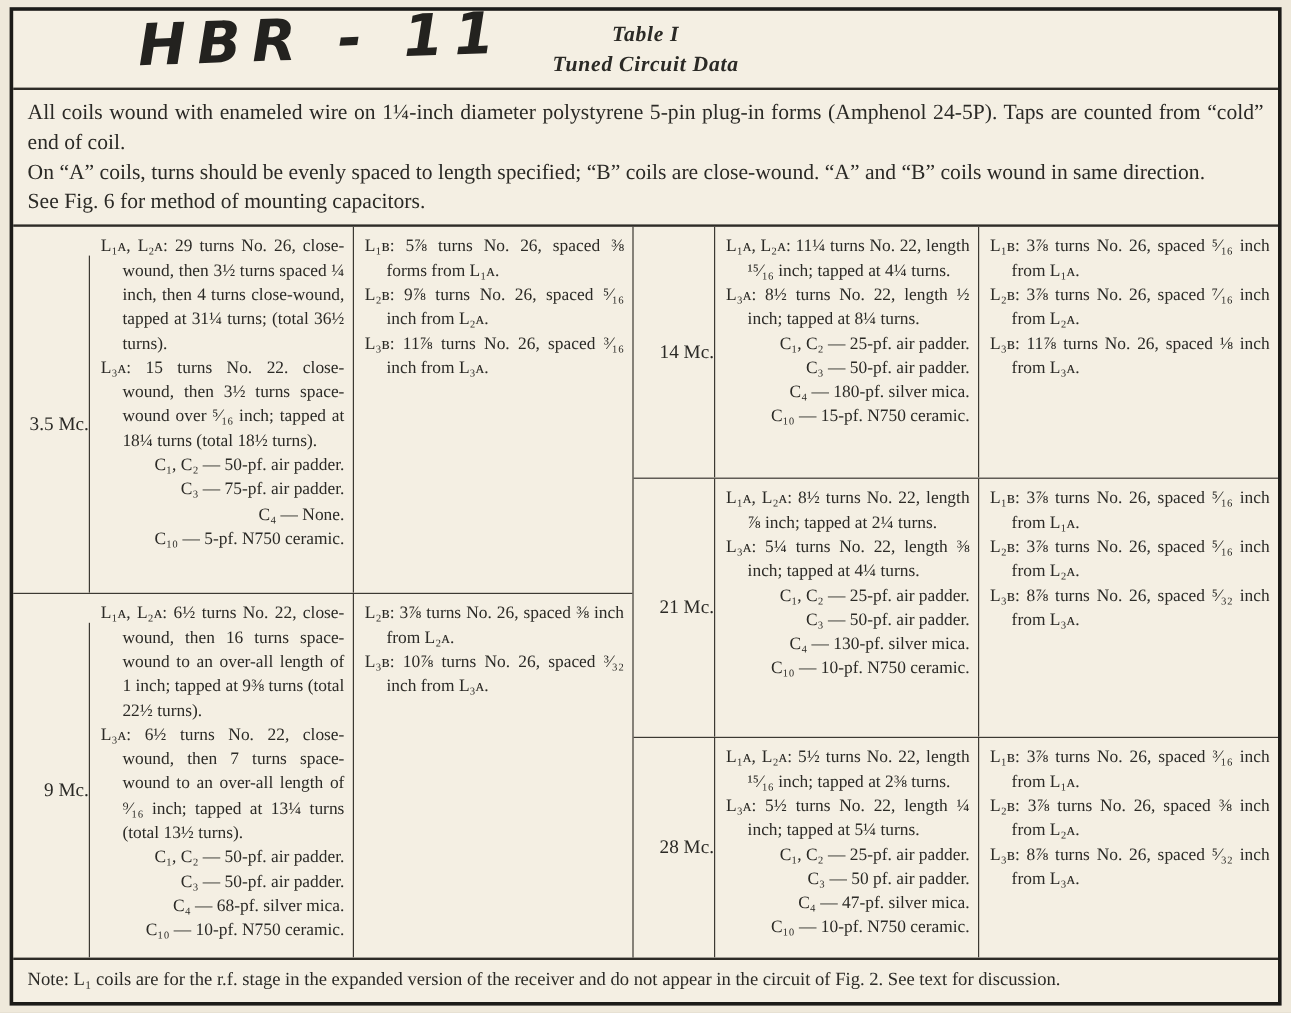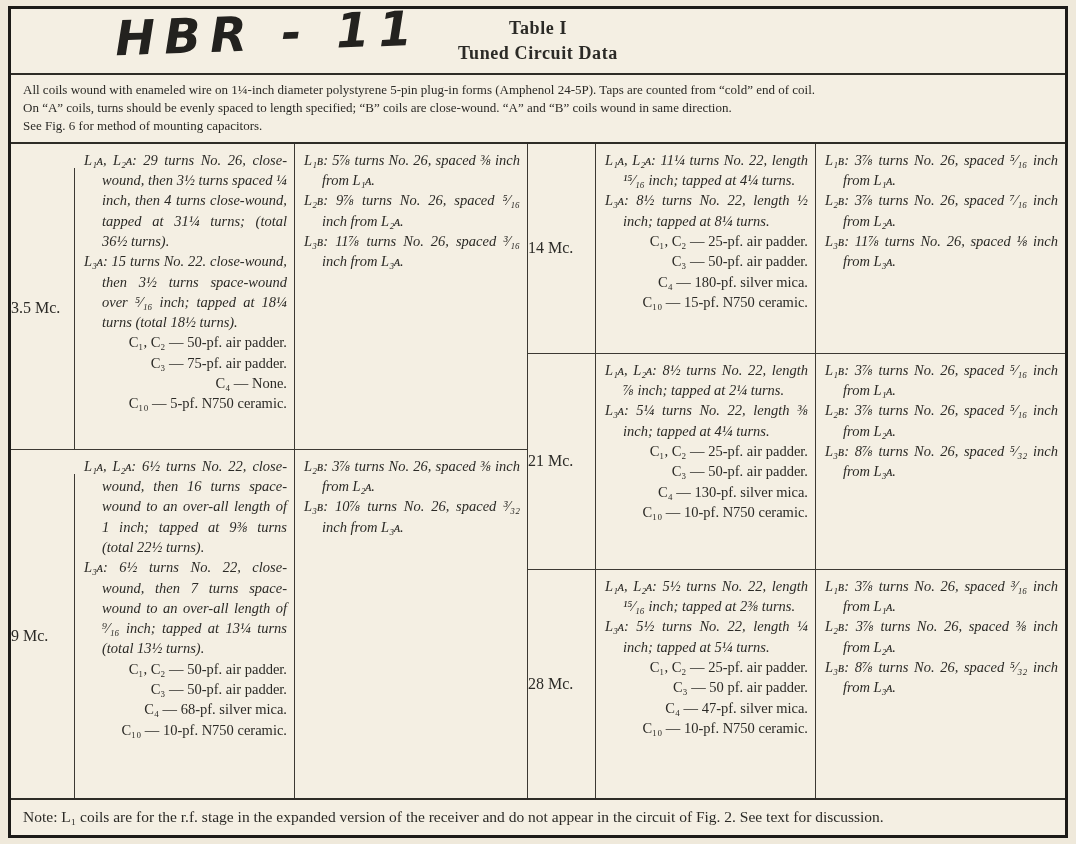--- a/index.html
+++ b/index.html
@@ -18,51 +18,51 @@
   
   .header{position:relative;flex:0 0 64px;border-bottom:2px solid #2e2c27;}
   .hand{
     position:absolute;left:104px;top:-4px;
     font-family:"DejaVu Sans",sans-serif;font-style:italic;font-weight:bold;
     font-size:48px;letter-spacing:9px;transform:rotate(-2deg);color:#23221f;
     white-space:nowrap;
   }
   .titleblock{
     text-align:center;padding-top:7px;font-weight:bold;font-size:18px;
-    line-height:1.4;letter-spacing:0.6px;
+    line-height:1.4;letter-spacing:0.6px;font-style:italic;
   }
   
   .intro{
     flex:0 0 auto;border-bottom:2px solid #2e2c27;
-    padding:6px 12px 7px 12px;font-size:13px;line-height:1.38;
+    padding:6px 12px 7px 12px;font-size:18px;line-height:1.38;
   }
   .intro p{margin:0;text-align:justify;}
   
   .table-body{flex:1 1 auto;display:flex;border-bottom:2px solid #2e2c27;min-height:0;}
   .half{display:flex;flex-direction:column;min-height:0;box-sizing:border-box;}
   .half-left{width:517px;border-right:1px solid #3c3933;}
   .half-right{flex:1;}
   .band-row{display:flex;border-bottom:1px solid #3c3933;overflow:hidden;box-sizing:border-box;}
   .half .band-row:last-child{border-bottom:none;flex:1 1 auto;}
   .half-left .band-row.r0{flex:0 0 306px;}
   .half-right .band-row.r0{flex:0 0 210px;}
   .half-right .band-row.r1{flex:0 0 216px;}
   .band-cell{
-    flex:0 0 auto;display:flex;align-items:center;justify-content:flex-start;
+    flex:0 0 auto;display:flex;align-items:center;justify-content:flex-end;
     font-size:16px;border-right:1px solid #3c3933;box-sizing:border-box;
   }
   .half-left  .band-cell{width:64px;margin-top:24px;}
   .half-right .band-cell{width:68px;}
   .a-cell{
     flex:0 0 220px;border-right:1px solid #3c3933;box-sizing:border-box;
     padding:6px 7px 4px 9px;
   }
   .b-cell{flex:1 1 auto;padding:6px 7px 4px 9px;box-sizing:border-box;}
   .a-cell,.b-cell{font-size:14.5px;line-height:1.4;}
-  .entry{margin:0;padding-left:18px;text-indent:-18px;text-align:justify;font-style:italic;}
+  .entry{margin:0;padding-left:18px;text-indent:-18px;text-align:justify;}
   .cap{margin:0;padding-left:24px;text-indent:-24px;text-align:right;}
   
   .note-row{flex:0 0 auto;padding:8px 17px 9px 12px;font-size:15.5px;}
   .note-row p{margin:0;}
 </style>
 </head>
 <body>
 
 <div class="scan-bg"></div>
 
@@ -92,21 +92,21 @@
         </div>
         <div class="a-cell">
           <p class="entry">L₁ᴀ, L₂ᴀ: 29 turns No. 26, close-wound, then 3½ turns spaced ¼ inch, then 4 turns close-wound, tapped at 31¼ turns; (total 36½ turns).</p>
           <p class="entry">L₃ᴀ: 15 turns No. 22. close-wound, then 3½ turns space-wound over ⁵⁄₁₆ inch; tapped at 18¼ turns (total 18½ turns).</p>
           <p class="cap">C₁, C₂ — 50-pf. air padder.</p>
           <p class="cap">C₃ — 75-pf. air padder.</p>
           <p class="cap">C₄ — None.</p>
           <p class="cap">C₁₀ — 5-pf. N750 ceramic.</p>
         </div>
         <div class="b-cell">
-          <p class="entry">L₁ʙ: 5⅞ turns No. 26, spaced ⅜ inch from L₁ᴀ.</p>
+          <p class="entry">L₁ʙ: 5⅞ turns No. 26, spaced ⅜ forms from L₁ᴀ.</p>
           <p class="entry">L₂ʙ: 9⅞ turns No. 26, spaced ⁵⁄₁₆ inch from L₂ᴀ.</p>
           <p class="entry">L₃ʙ: 11⅞ turns No. 26, spaced ³⁄₁₆ inch from L₃ᴀ.</p>
         </div>
       </div>
 
       <div class="band-row">
         <div class="band-cell">
           <span>9 Mc.</span>
         </div>
         <div class="a-cell">

